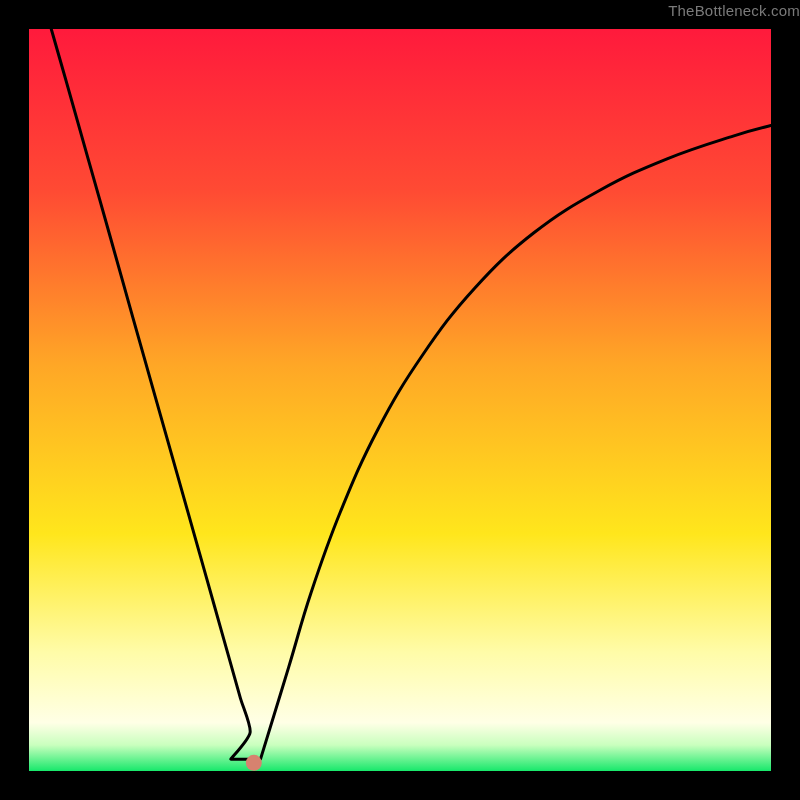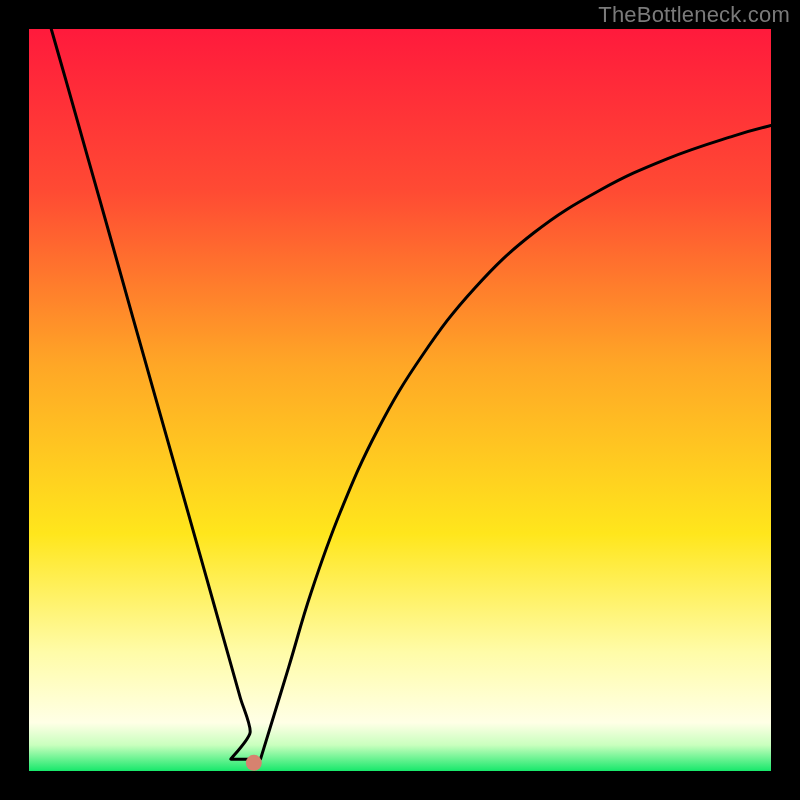--- a/index.html
+++ b/index.html
@@ -13,23 +13,23 @@
   }
   .outer {
     position: relative;
     width: 800px;
     height: 800px;
     background: #000;
   }
   .attribution {
     position: absolute;
     top: 2px;
-    right: 10px;
+    right: 0;
     color: #7a7a7a;
-    font-size: 22px;
+    font-size: 15px;
     font-weight: 500;
     letter-spacing: 0.2px;
   }
   .plot-wrap {
     position: absolute;
     left: 29px;
     top: 29px;
     width: 742px;
     height: 742px;
   }

